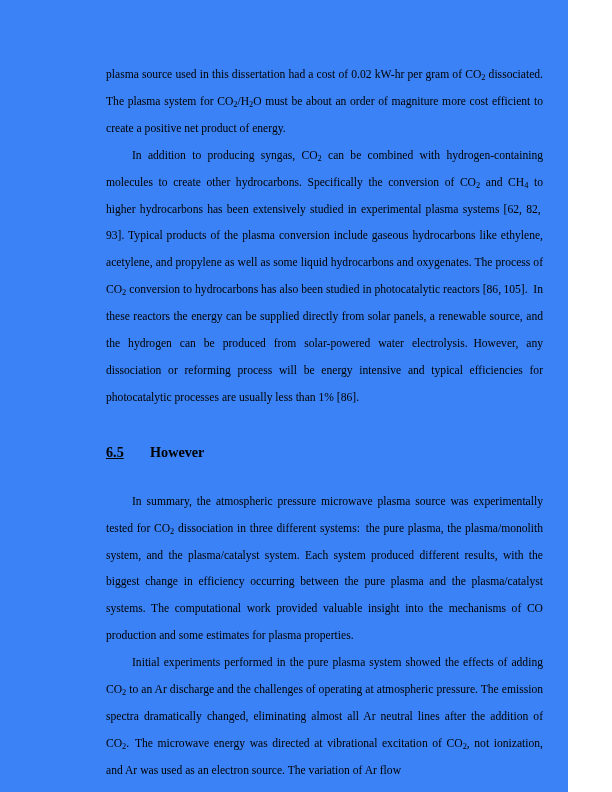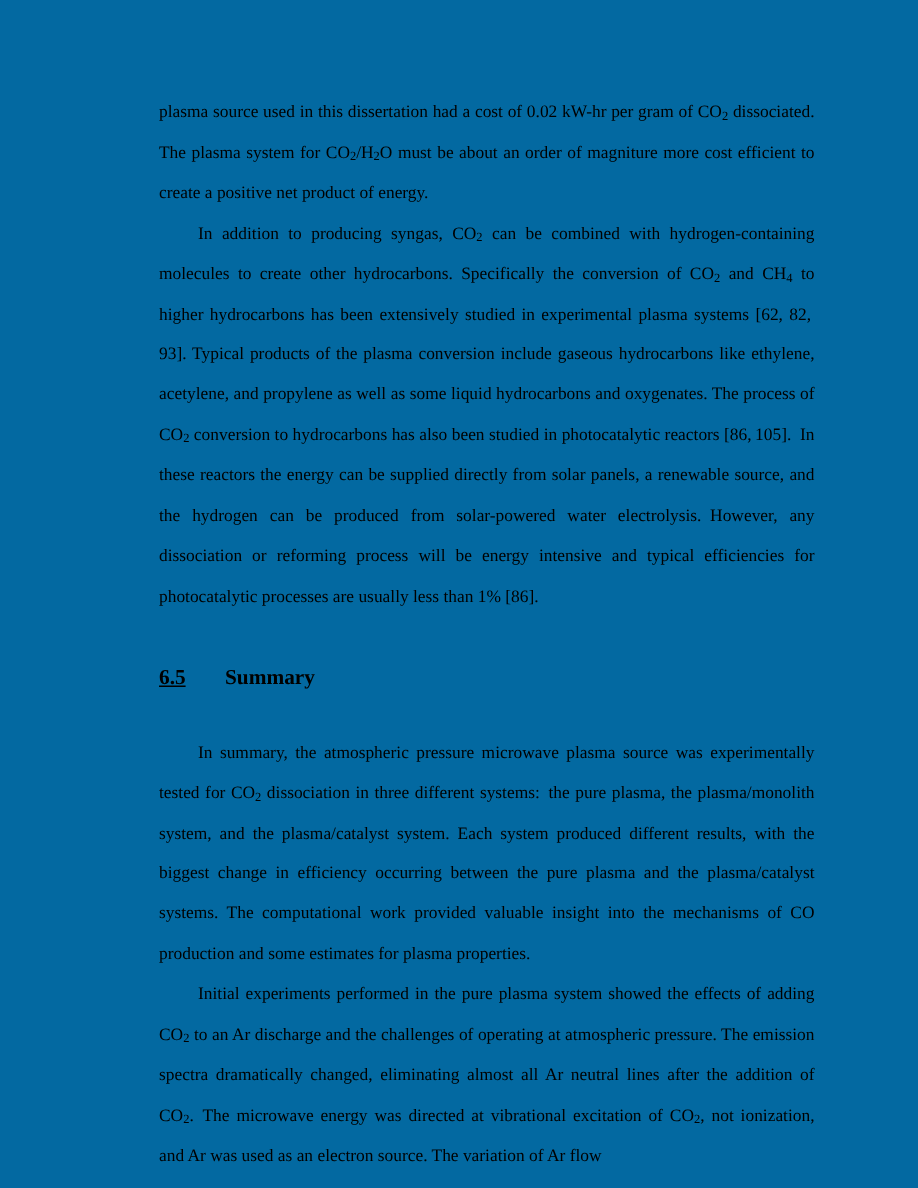--- a/index.html
+++ b/index.html
@@ -12,23 +12,23 @@
     height: 792px;
     position: relative;
     font-family: "Liberation Serif", "DejaVu Serif", serif;
     color: #000000;
     overflow: hidden;
   }
   .page {
     position: absolute;
     left: 0;
     top: 0;
-    width: 612px;
+    width: 568px;
     height: 792px;
-    background: #0369a1;
+    background: #3b82f6;
   }
   .text-column {
     position: absolute;
     left: 106px;
     top: 62px;
     width: 437px;
   }
   p.para {
     margin: 0;
     font-size: 11.6px;
@@ -79,21 +79,21 @@
 
 <div class="page">
 
   <div class="text-column">
 
     <p class="para"><span>plasma source used in this dissertation had a cost of 0.02 kW-hr per gram of CO</span><sub>2</sub><span> dissociated. The plasma system for CO</span><sub>2</sub><span>/H</span><sub>2</sub><span>O must be about an order of magniture more cost efficient to create a positive net product of energy.</span></p>
 
     <p class="para indent"><span>In addition to producing syngas, CO</span><sub>2</sub><span> can be combined with hydrogen-containing molecules to create other hydrocarbons. Specifically the conversion of CO</span><sub>2</sub><span> and CH</span><sub>4</sub><span> to higher hydrocarbons has been extensively studied in experimental plasma systems [62, 82, 93]. Typical products of the plasma conversion include gaseous hydrocarbons like ethylene, acetylene, and propylene as well as some liquid hydrocarbons and oxygenates. The process of CO</span><sub>2</sub><span> conversion to hydrocarbons has also been studied in photocatalytic reactors [86, 105]. In these reactors the energy can be supplied directly from solar panels, a renewable source, and the hydrogen can be produced from solar-powered water electrolysis. However, any dissociation or reforming process will be energy intensive and typical efficiencies for photocatalytic processes are usually less than 1% [86].</span></p>
 
     <div class="heading-block">
-      <h2 class="section-heading"><span class="heading-num">6.5</span><span>Summary</span></h2>
+      <h2 class="section-heading"><span class="heading-num">6.5</span><span>However</span></h2>
     </div>
 
     <p class="para indent"><span>In summary, the atmospheric pressure microwave plasma source was experimentally tested for CO</span><sub>2</sub><span> dissociation in three different systems: the pure plasma, the plasma/monolith system, and the plasma/catalyst system. Each system produced different results, with the biggest change in efficiency occurring between the pure plasma and the plasma/catalyst systems. The computational work provided valuable insight into the mechanisms of CO production and some estimates for plasma properties.</span></p>
 
     <p class="para indent"><span>Initial experiments performed in the pure plasma system showed the effects of adding CO</span><sub>2</sub><span> to an Ar discharge and the challenges of operating at atmospheric pressure. The emission spectra dramatically changed, eliminating almost all Ar neutral lines after the addition of CO</span><sub>2</sub><span>. The microwave energy was directed at vibrational excitation of CO</span><sub>2</sub><span>, not ionization, and Ar was used as an electron source. The variation of Ar flow</span></p>
 
   </div>
 
 
 </div>

